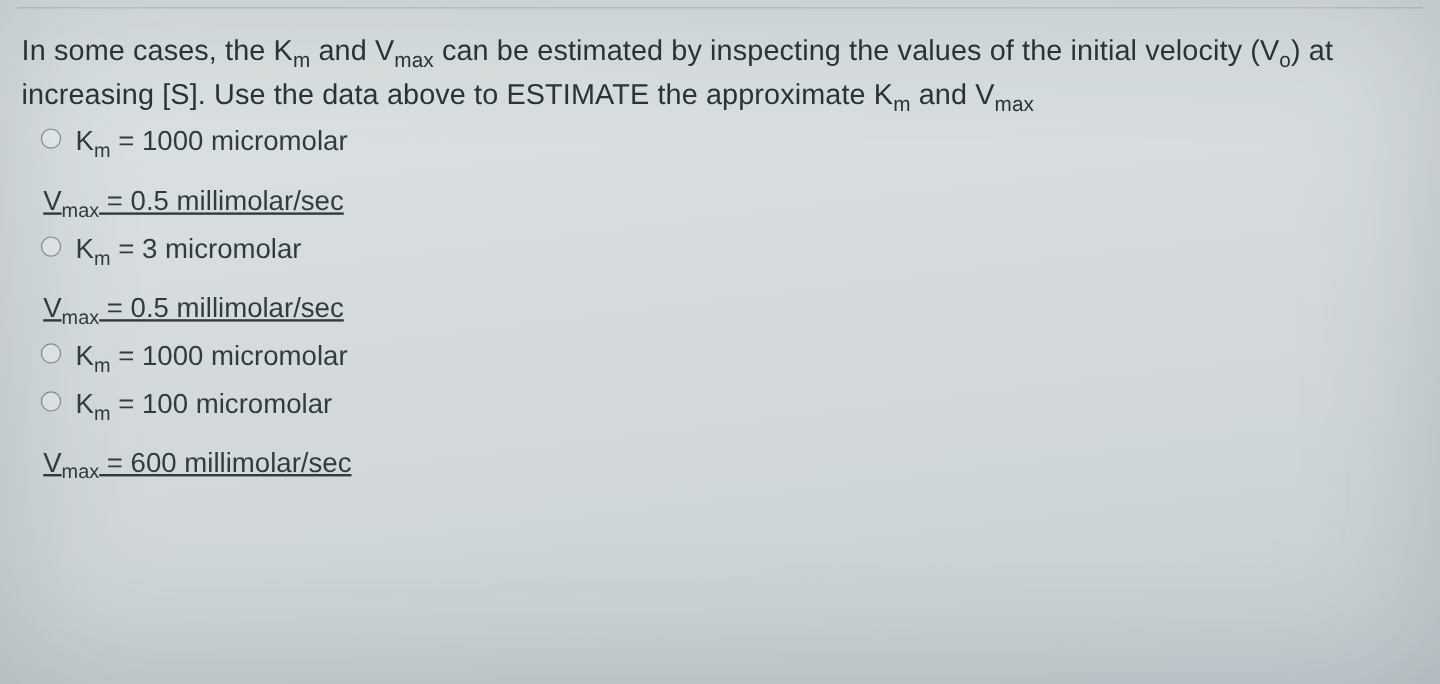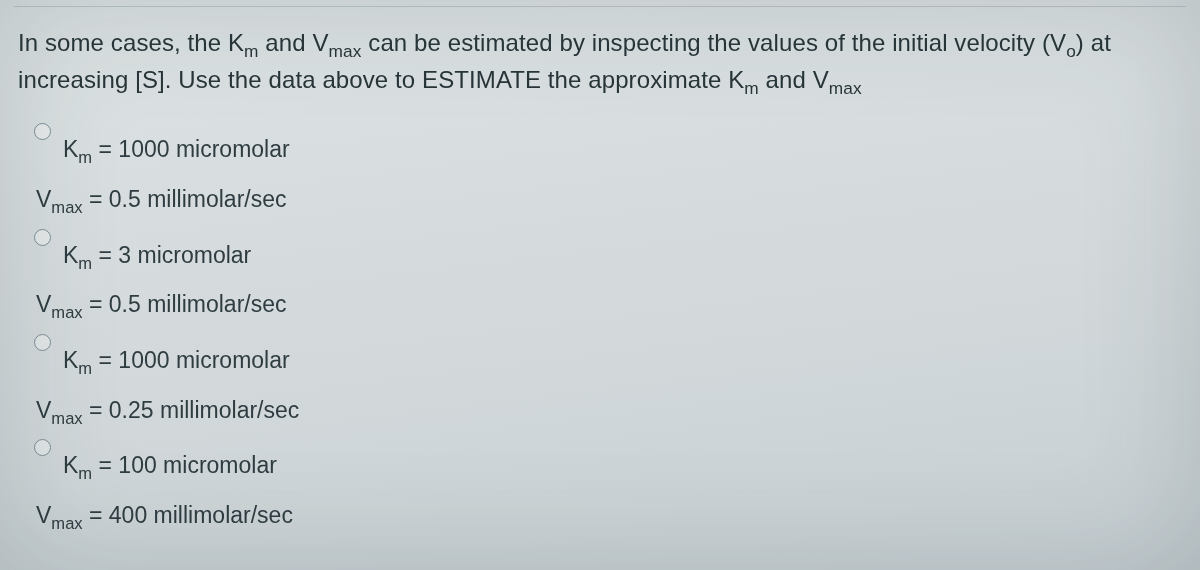--- a/index.html
+++ b/index.html
@@ -23,21 +23,21 @@
     top: 6px;
     left: 14px;
     right: 14px;
     height: 1px;
     background: rgba(90,110,120,0.25);
   }
   .question {
     font-size: 24px;
     line-height: 1.55;
     color: #283539;
-    margin-bottom: 18px;
+    margin-bottom: 2px;
     letter-spacing: 0.1px;
   }
   .options {
     padding-left: 16px;
   }
   .option {
     display: flex;
     align-items: flex-start;
     margin-bottom: 4px;
   }
@@ -49,26 +49,26 @@
     border-radius: 50%;
     background: rgba(255,255,255,0.35);
     margin-top: 7px;
     margin-right: 12px;
   }
   .answer {
     flex: 1 1 auto;
     font-size: 23px;
     line-height: 1.55;
     color: #2f3d42;
-    margin-top: 16px;
   }
   .answer .line2 {
     display: block;
     margin-top: 14px;
     margin-left: -27px; 
+    text-decoration: underline;
   }
   .sub {
     font-size: 0.72em;
     vertical-align: sub;
     line-height: 0;
   }
   
   body::after {
     content: "";
     position: absolute;
@@ -105,29 +105,26 @@
       <span class="line2">
         <span>V</span><span class="sub">max</span><span> = 0.5 millimolar/sec</span>
       </span>
     </div>
   </div>
 
   <div class="option">
     <div class="radio"></div>
     <div class="answer">
       <span>K</span><span class="sub">m</span><span> = 1000 micromolar</span>
-      <span class="line2">
-        <span>V</span><span class="sub">max</span><span> = 0.25 millimolar/sec</span>
-      </span>
     </div>
   </div>
 
   <div class="option">
     <div class="radio"></div>
     <div class="answer">
       <span>K</span><span class="sub">m</span><span> = 100 micromolar</span>
       <span class="line2">
-        <span>V</span><span class="sub">max</span><span> = 400 millimolar/sec</span>
+        <span>V</span><span class="sub">max</span><span> = 600 millimolar/sec</span>
       </span>
     </div>
   </div>
 
 </div>
 
 </body></html>

